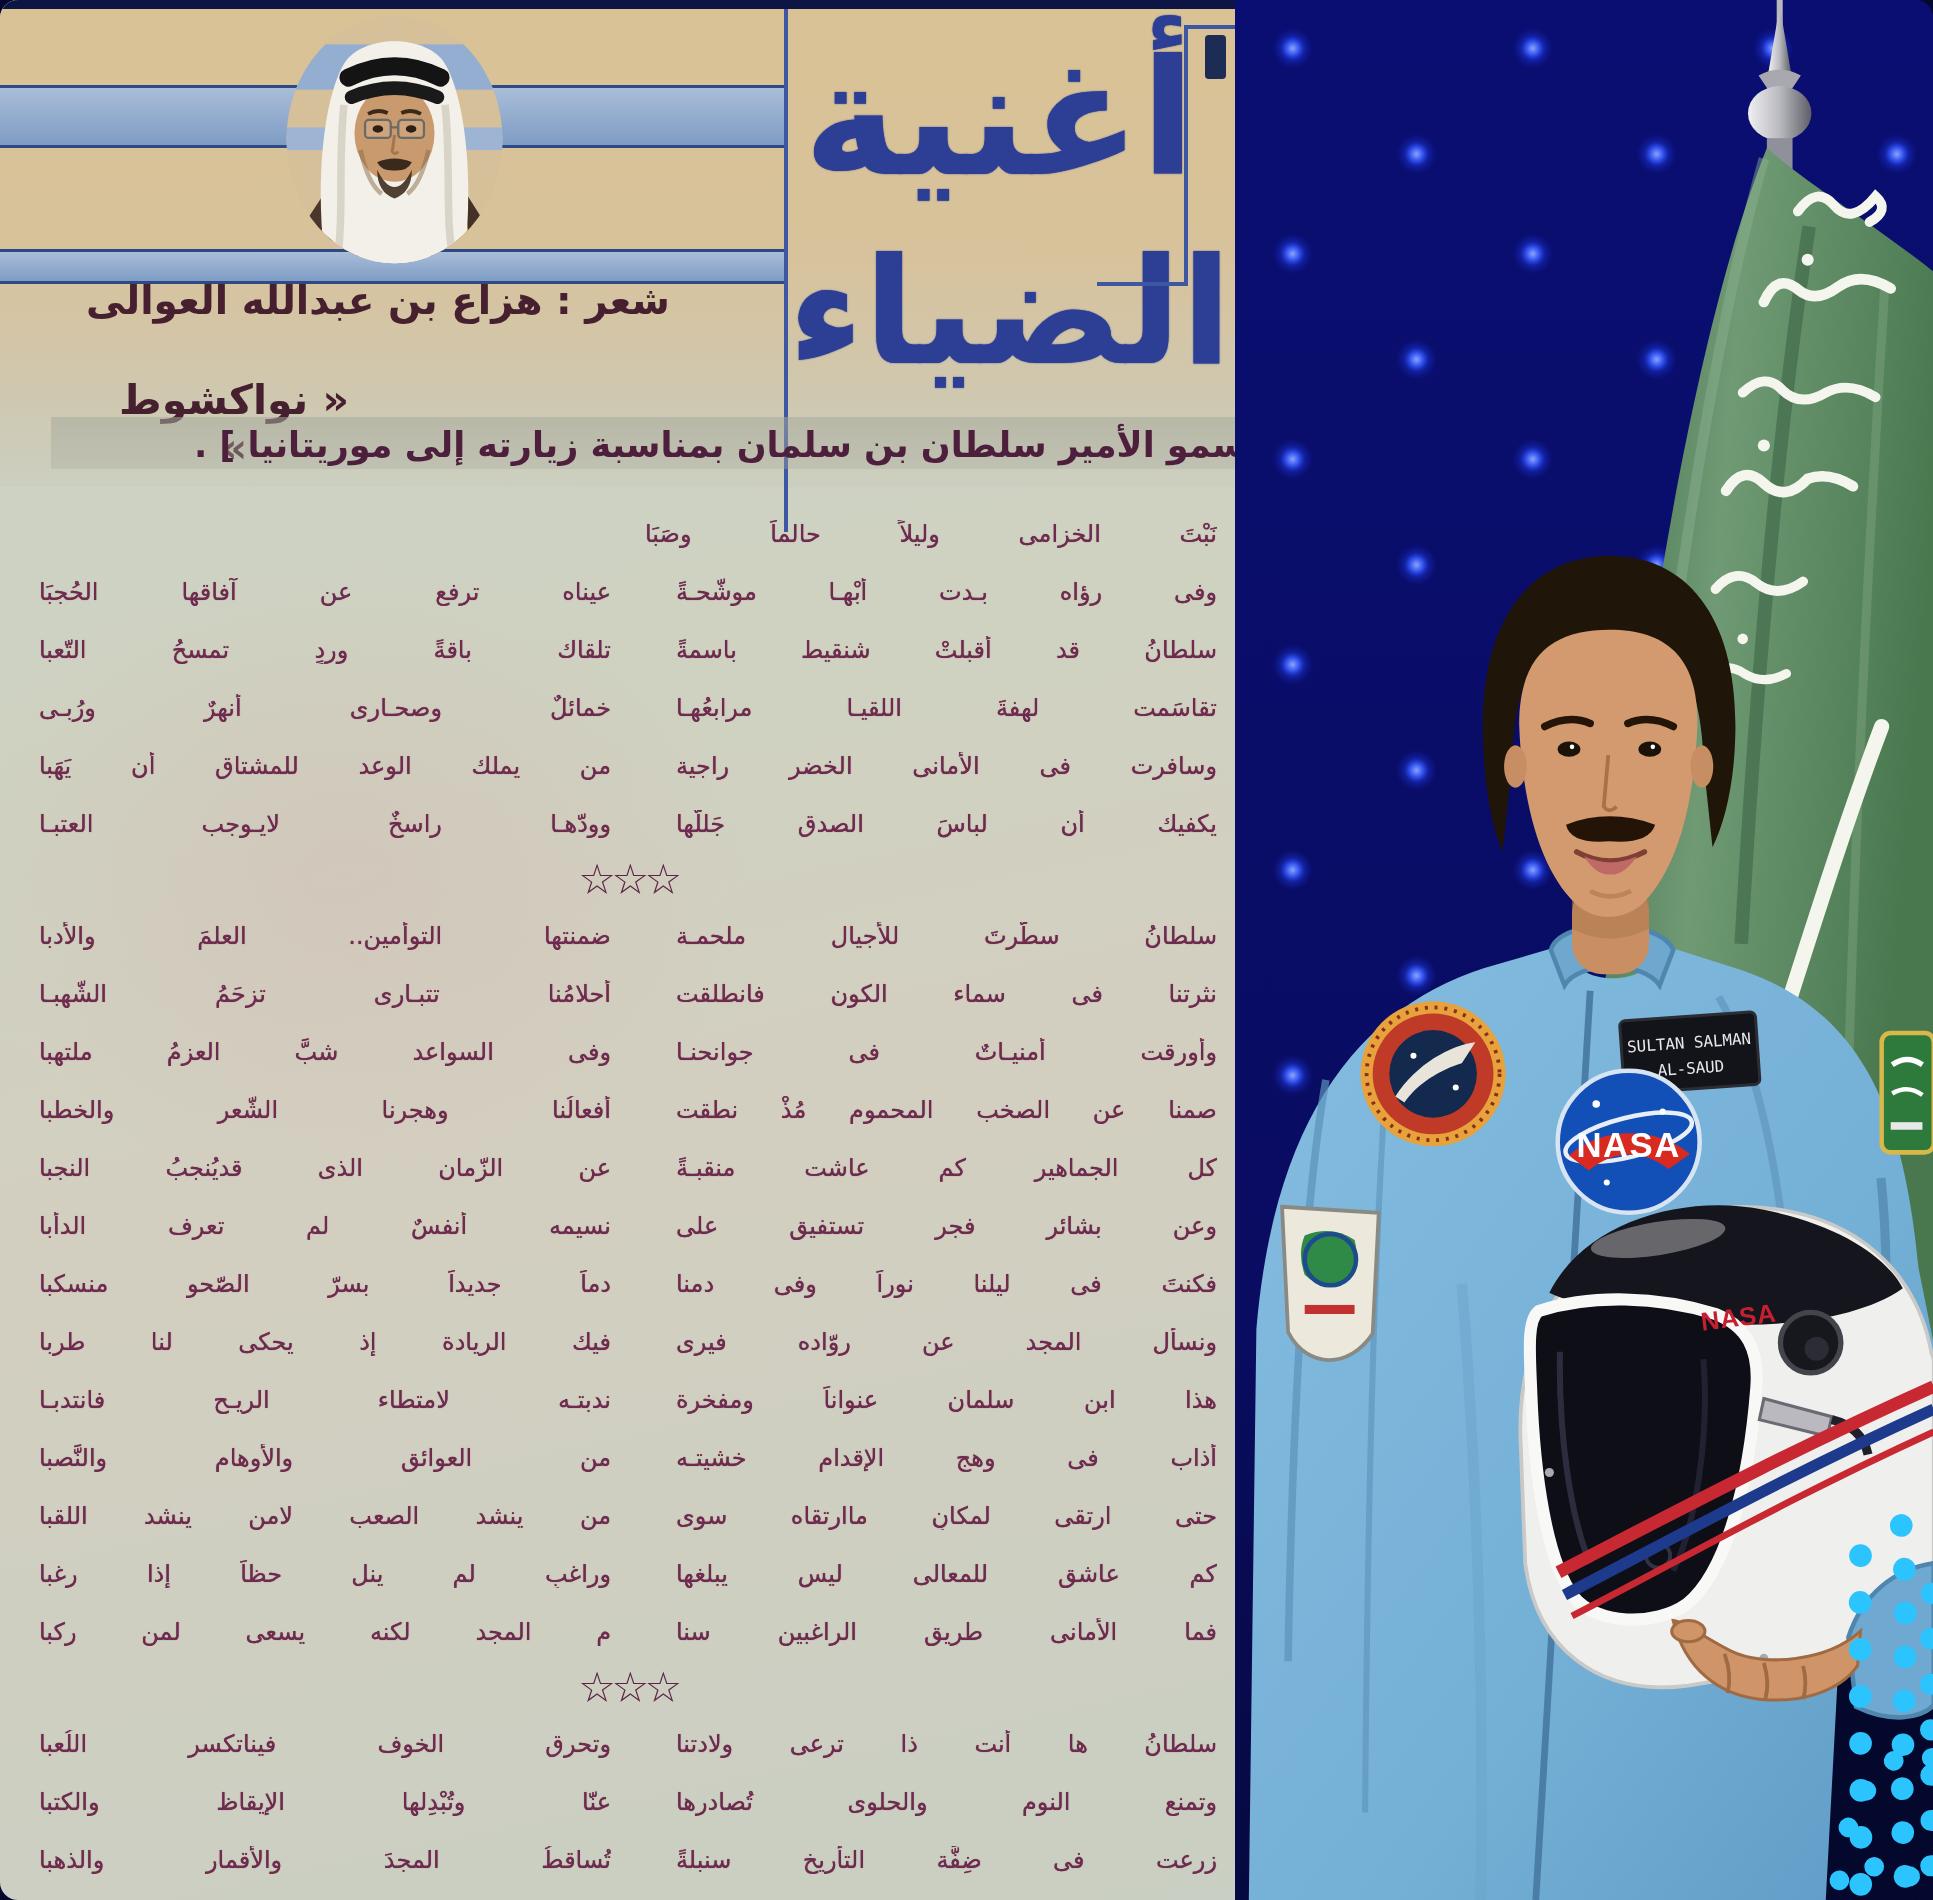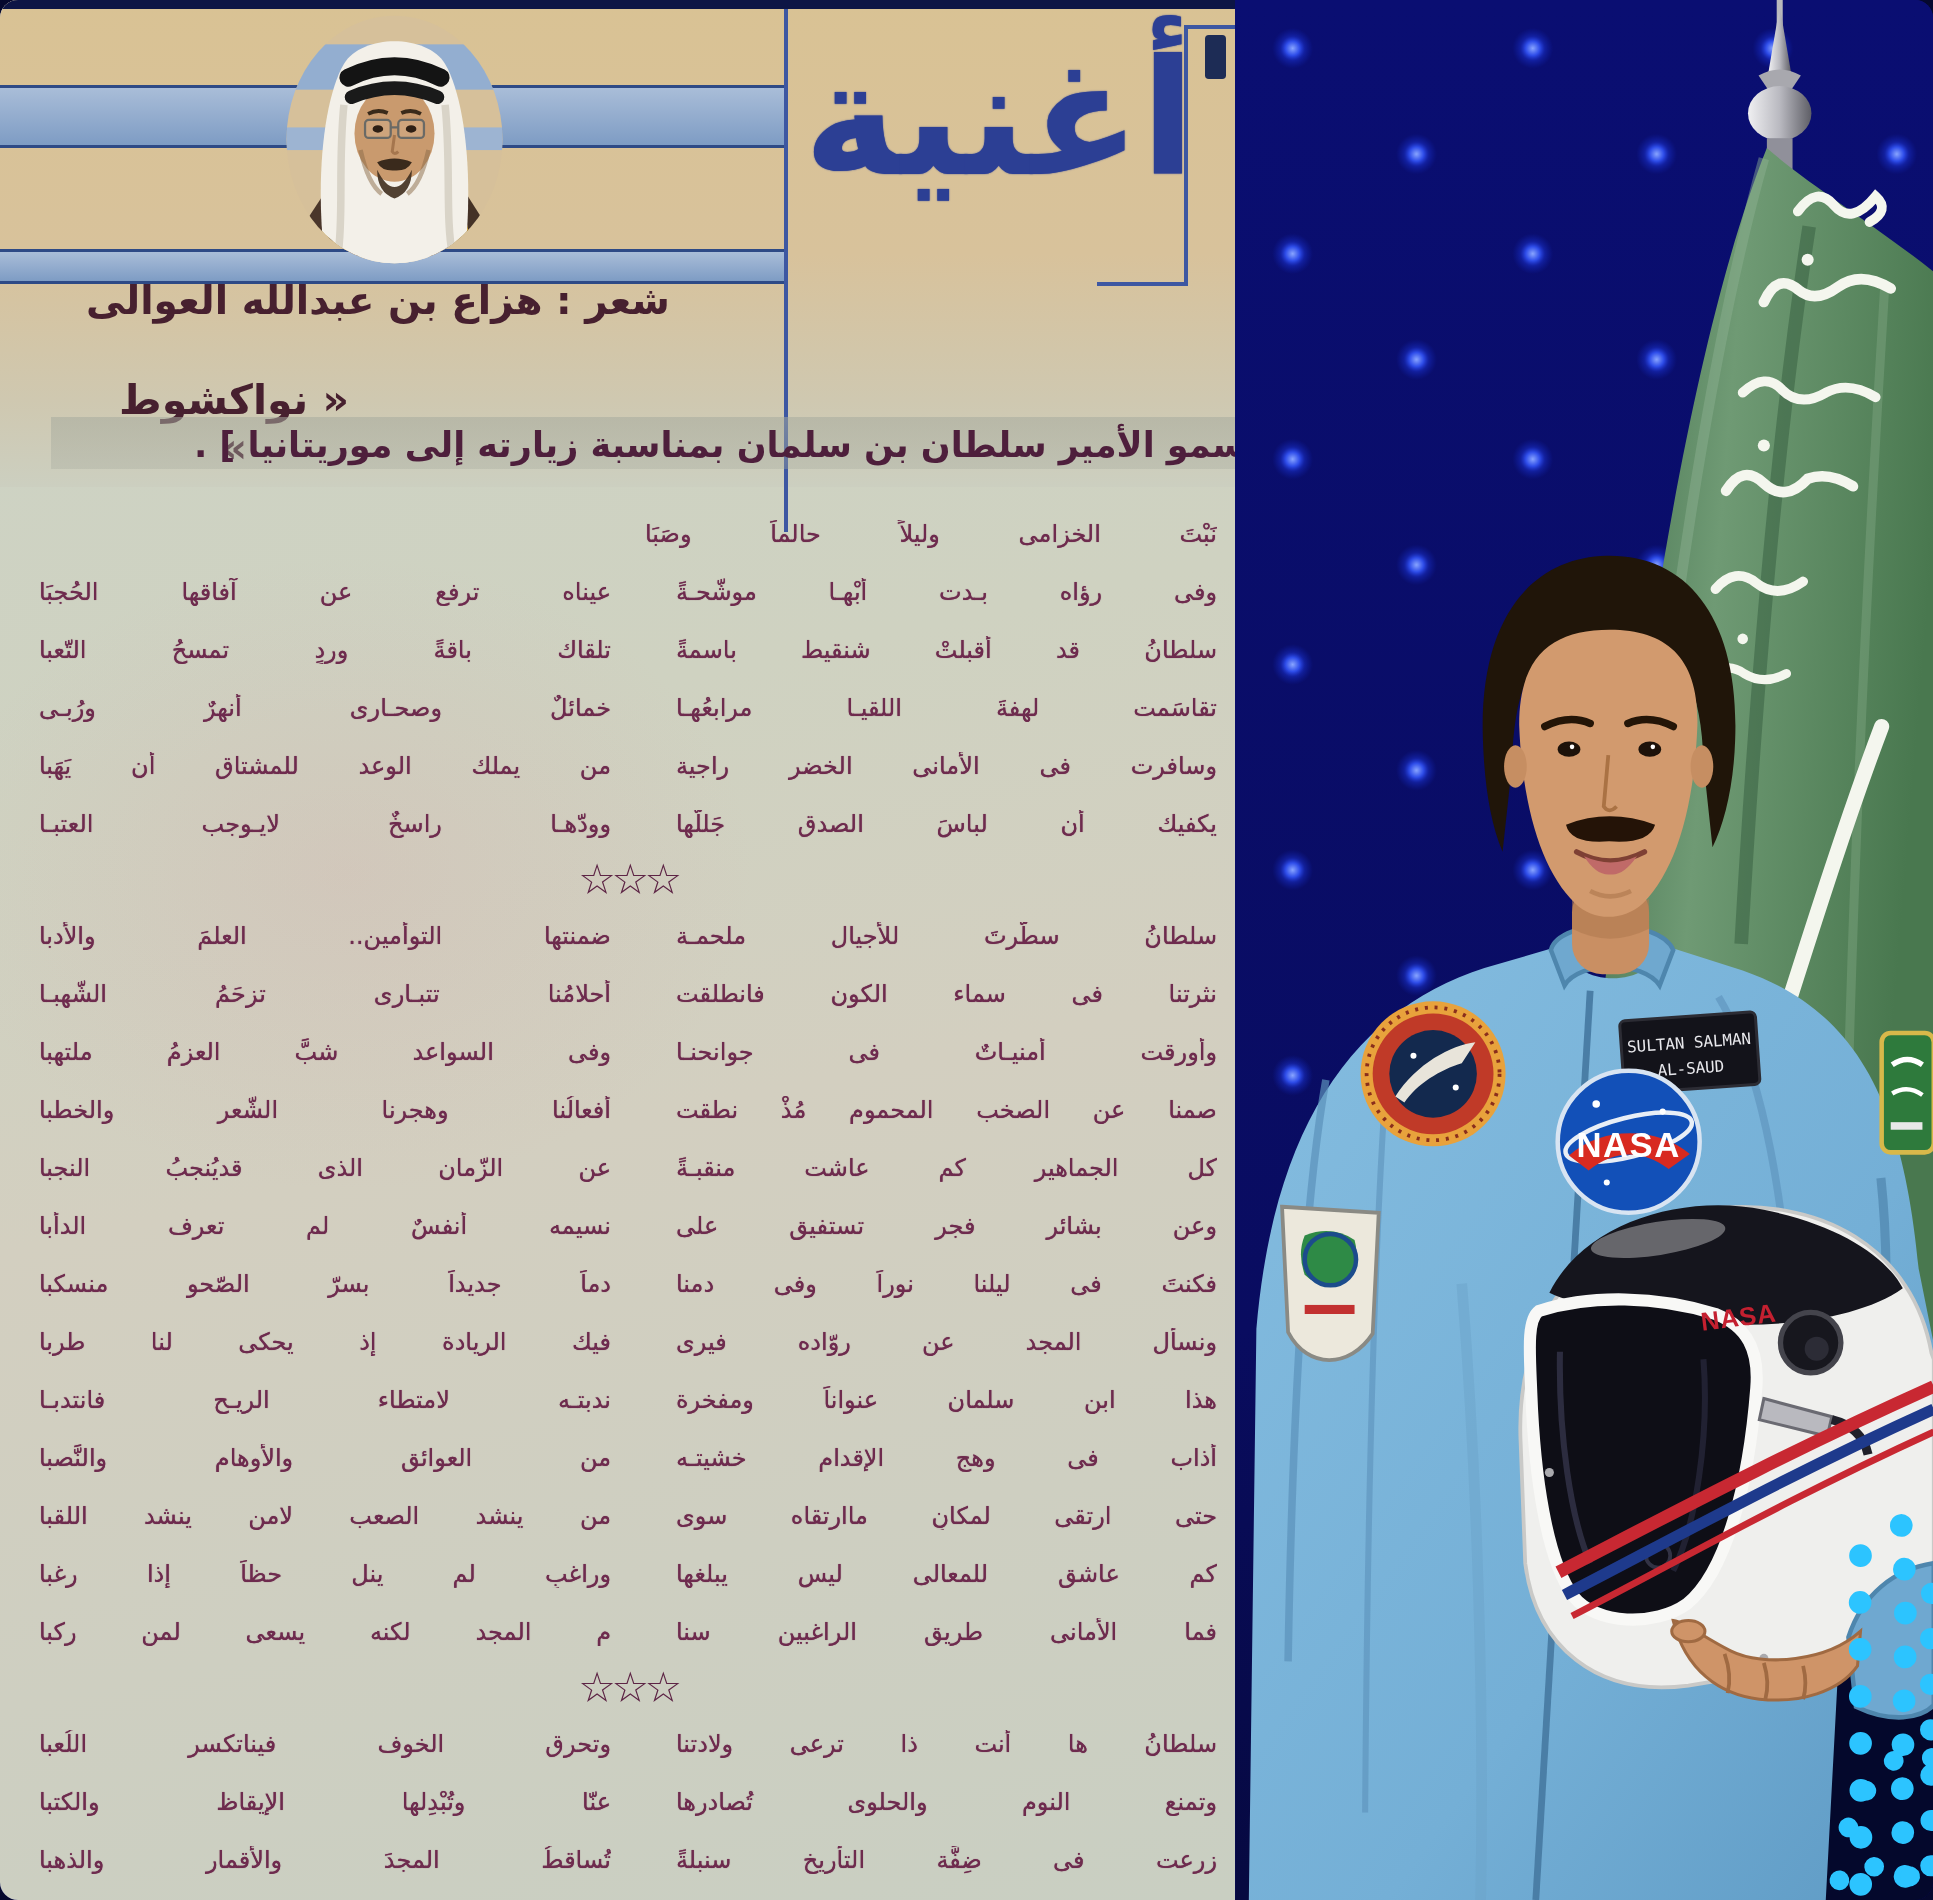--- a/index.html
+++ b/index.html
@@ -98,20 +98,21 @@
         <path d="M 122,196 Q 145,186 168,196 Q 162,208 145,207 Q 128,208 122,196 Z" fill="#3a2a1c"></path>
         <path d="M 122,206 Q 145,252 168,206 Q 168,236 145,244 Q 122,236 122,206 Z" fill="#3f2e1e" opacity=".9"></path>
         <path d="M 100,180 Q 110,225 128,238" stroke="#8a6a48" stroke-width="6" fill="none" opacity=".5"></path>
         <path d="M 190,180 Q 180,225 162,238" stroke="#8a6a48" stroke-width="6" fill="none" opacity=".5"></path>
       </g>
     </svg>
 
     <div class="title-rule"></div>
     <div class="title-box">
       <div class="title-line t1">أغنية</div>
+      <div class="title-line t2">الضياء</div>
     </div>
     <div class="pr-h1"></div>
     <div class="pr-v"></div>
     <div class="pr-h2"></div>
     <div class="pr-frag"></div>
 
     <div class="credit">شعر : هزاع بن عبدالله العوالى</div>
     <div class="location">« نواكشوط »</div>
     <div class="dedication">[ مهداة إلى سمو الأمير سلطان بن سلمان بمناسبة زيارته إلى موريتانيا ] .</div>
 

